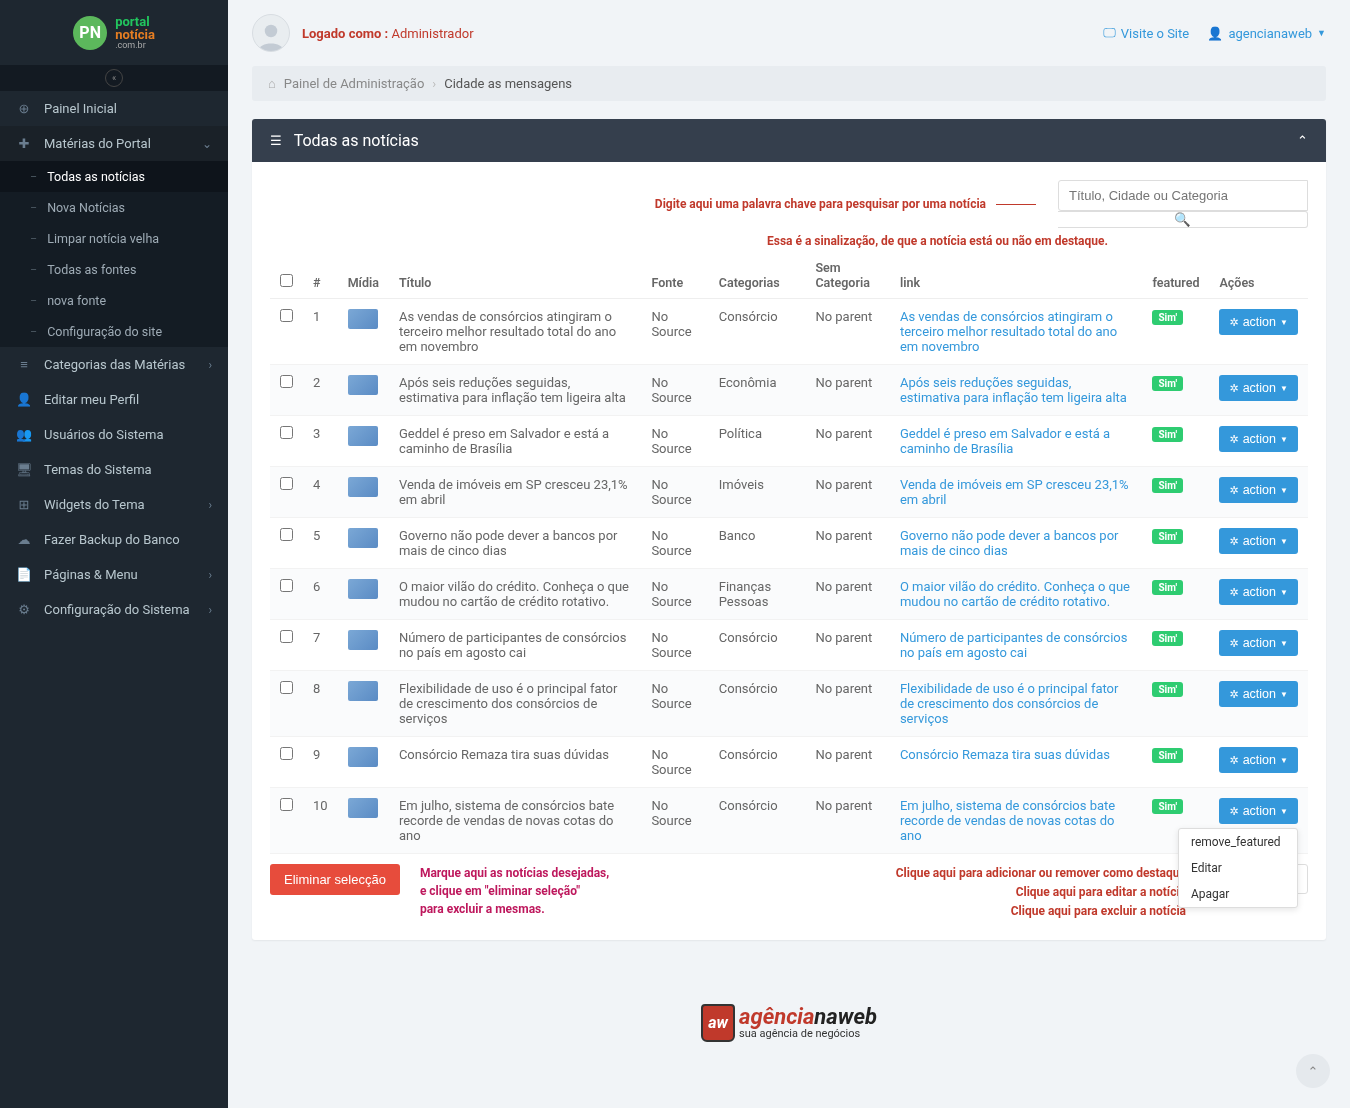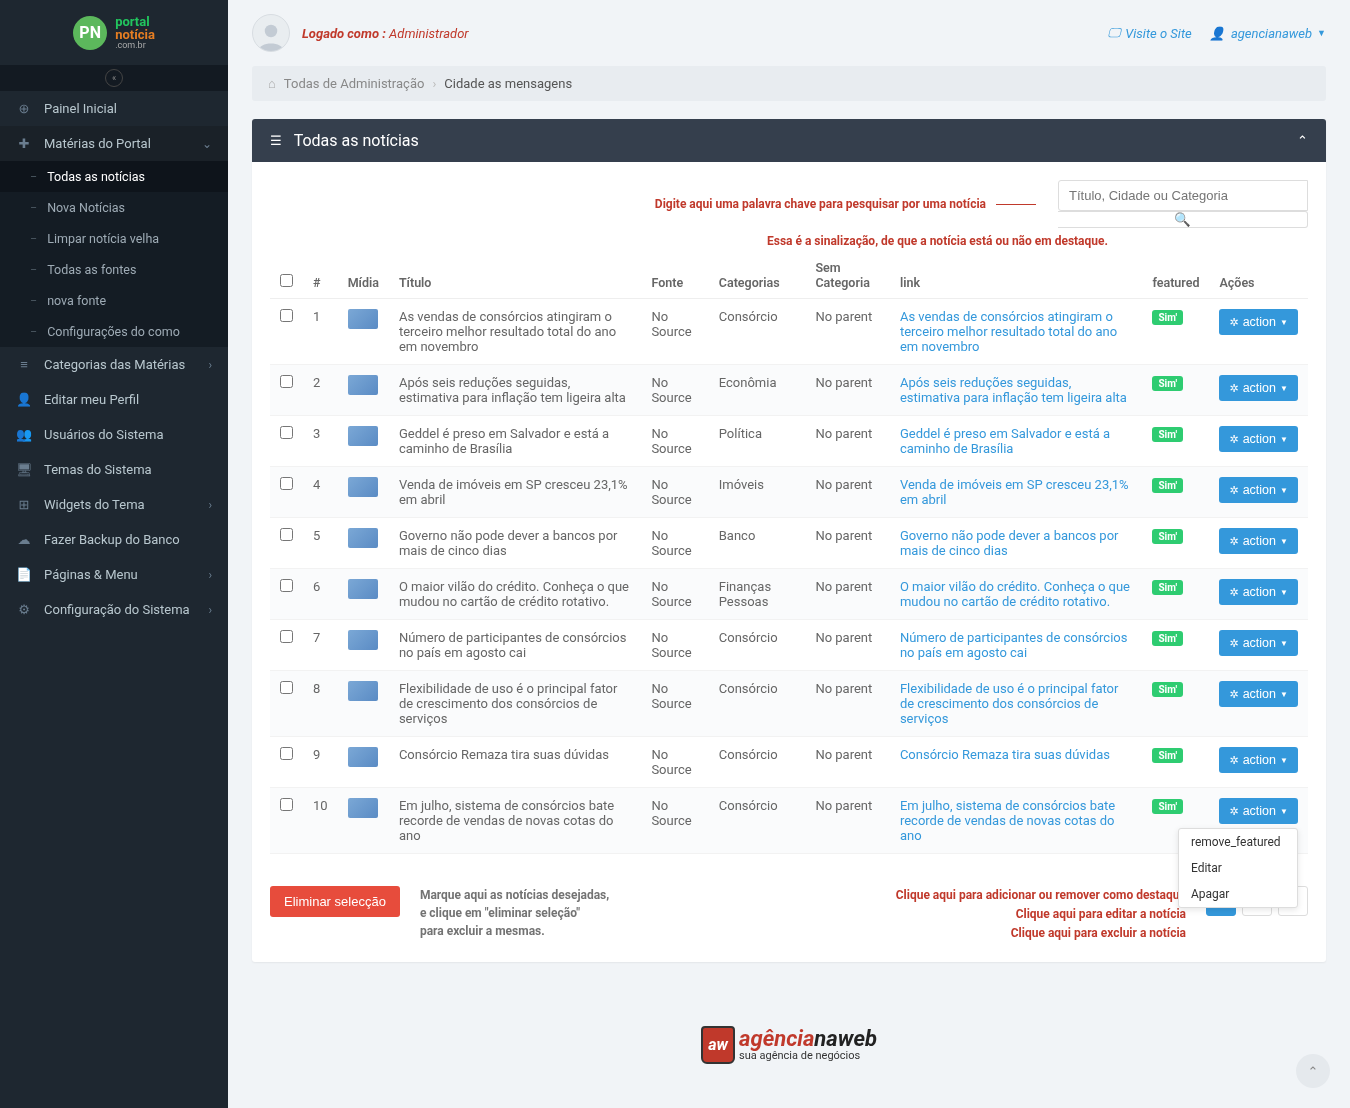--- a/index.html
+++ b/index.html
@@ -24,21 +24,21 @@
 .nav-item .icon { width: 16px; text-align: center; color: #6a7d8f; }
 .nav-item .label { flex: 1; }
 .nav-item .chev { color: #6a7d8f; font-size: 12px; }
 .sub-nav { list-style: none; background: #141c24; }
 .sub-item { padding: 8px 16px 8px 30px; color: #9eabb5; cursor: pointer; display: flex; align-items: center; gap: 10px; font-size: 12.5px; }
 .sub-item.active { background: #0e141b; color: #fff; }
 .sub-item::before { content: "−"; color: #4a5760; }
 
 
 .main { flex: 1; display: flex; flex-direction: column; }
-.topbar { padding: 14px 24px; display: flex; align-items: center; gap: 12px; font-style: italic; }
+.topbar { padding: 14px 24px; display: flex; align-items: center; gap: 12px; }
 .avatar { width: 38px; height: 38px; border-radius: 50%; background: #e9edf0; border: 1px solid #d8dde2; display: flex; align-items: flex-end; justify-content: center; overflow: hidden; }
 .avatar svg { width: 30px; height: 30px; fill: #c3cbd4; }
 .login-text { font-weight: bold; color: #c0392b; }
 .login-text .role { color: #c0392b; font-weight: normal; }
 .top-right { margin-left: auto; display: flex; gap: 18px; font-size: 13px; }
 .top-right a { color: #3498db; text-decoration: none; cursor: pointer; display: flex; align-items: center; gap: 5px; }
 .top-right .caret { font-size: 9px; }
 
 .breadcrumb { margin: 0 24px 18px; background: #e8ecf0; padding: 10px 16px; border-radius: 3px; display: flex; align-items: center; gap: 8px; color: #888; font-size: 13px; }
 .breadcrumb .sep { color: #bbb; }
@@ -67,23 +67,23 @@
 .thumb { width: 30px; height: 20px; background: linear-gradient(135deg, #7ba8d6, #5a8bc4); border-radius: 2px; display: inline-block; }
 .link-cell { color: #3498db; cursor: pointer; }
 .badge { background: #2ecc71; color: #fff; font-size: 10px; padding: 2px 6px; border-radius: 3px; font-weight: bold; }
 .action-btn { background: #3498db; color: #fff; border: none; padding: 6px 10px; border-radius: 3px; cursor: pointer; font-size: 12.5px; display: inline-flex; align-items: center; gap: 4px; }
 .action-btn .gear { font-size: 11px; }
 .action-btn .caret { font-size: 8px; }
 
 .dropdown { position: absolute; background: #fff; border: 1px solid #ddd; box-shadow: 0 2px 6px rgba(0,0,0,0.1); border-radius: 3px; min-width: 120px; z-index: 10; }
 .dropdown div { padding: 6px 12px; cursor: pointer; font-size: 12px; color: #333; }
 
-.bottom-row { display: flex; align-items: flex-start; margin-top: 32px; gap: 20px; position: relative; }
+.bottom-row { display: flex; align-items: flex-start; margin-top: 10px; gap: 20px; position: relative; }
 .delete-btn { background: #e74c3c; color: #fff; border: none; padding: 8px 14px; border-radius: 3px; cursor: pointer; font-size: 13px; }
-.hints-block { font-size: 12px; color: #737373; font-weight: bold; line-height: 1.5; }
+.hints-block { font-size: 12px; color: #be185d; font-weight: bold; line-height: 1.5; }
 .hints-right { margin-left: auto; text-align: right; font-size: 12px; color: #c0392b; font-weight: bold; line-height: 1.6; }
 .pagination { display: flex; gap: 6px; }
 .page { width: 30px; height: 30px; display: flex; align-items: center; justify-content: center; border: 1px solid #ddd; border-radius: 3px; cursor: pointer; color: #3498db; background: #fff; }
 .page.active { background: #3498db; color: #fff; border-color: #3498db; }
 
 .footer-logo { text-align: center; padding: 40px 0 20px; }
 .footer-logo .brand { display: inline-flex; align-items: center; gap: 4px; }
 .footer-logo .shield { width: 34px; height: 38px; background: #c0392b; border-radius: 4px 4px 6px 6px; display: flex; align-items: center; justify-content: center; color: #fff; font-weight: bold; font-size: 16px; border: 2px solid #333; font-style: italic; }
 .footer-logo .bt { line-height: 1; text-align: left; }
 .footer-logo .bt1 { font-size: 22px; font-weight: bold; font-style: italic; }
@@ -123,21 +123,21 @@
           <span class="icon">✚</span>
           <span class="label">Matérias do Portal</span>
           <span class="chev">⌄</span>
         </li>
         <ul class="sub-nav">
           <li class="sub-item active">Todas as notícias</li>
           <li class="sub-item">Nova Notícias</li>
           <li class="sub-item">Limpar notícia velha</li>
           <li class="sub-item">Todas as fontes</li>
           <li class="sub-item">nova fonte</li>
-          <li class="sub-item">Configurações do como</li>
+          <li class="sub-item">Configuração do site</li>
         </ul>
         <li class="nav-item">
           <span class="icon">≡</span>
           <span class="label">Categorias das Matérias</span>
           <span class="chev">›</span>
         </li>
         <li class="nav-item">
           <span class="icon">👤</span>
           <span class="label">Editar meu Perfil</span>
         </li>
@@ -191,21 +191,21 @@
         <a>
           <span>👤</span>
           <span>agencianaweb</span>
           <span class="caret">▼</span>
         </a>
       </div>
     </div>
 
     <div class="breadcrumb">
       <span class="home">⌂</span>
-      <span>Todas de Administração</span>
+      <span>Painel de Administração</span>
       <span class="sep">›</span>
       <span class="current">Cidade as mensagens</span>
     </div>
 
     <div class="panel">
       <div class="panel-head">
         <span class="menu-icon">☰</span>
         <span class="title">Todas as notícias</span>
         <span class="collapse-icon">⌃</span>
       </div>

